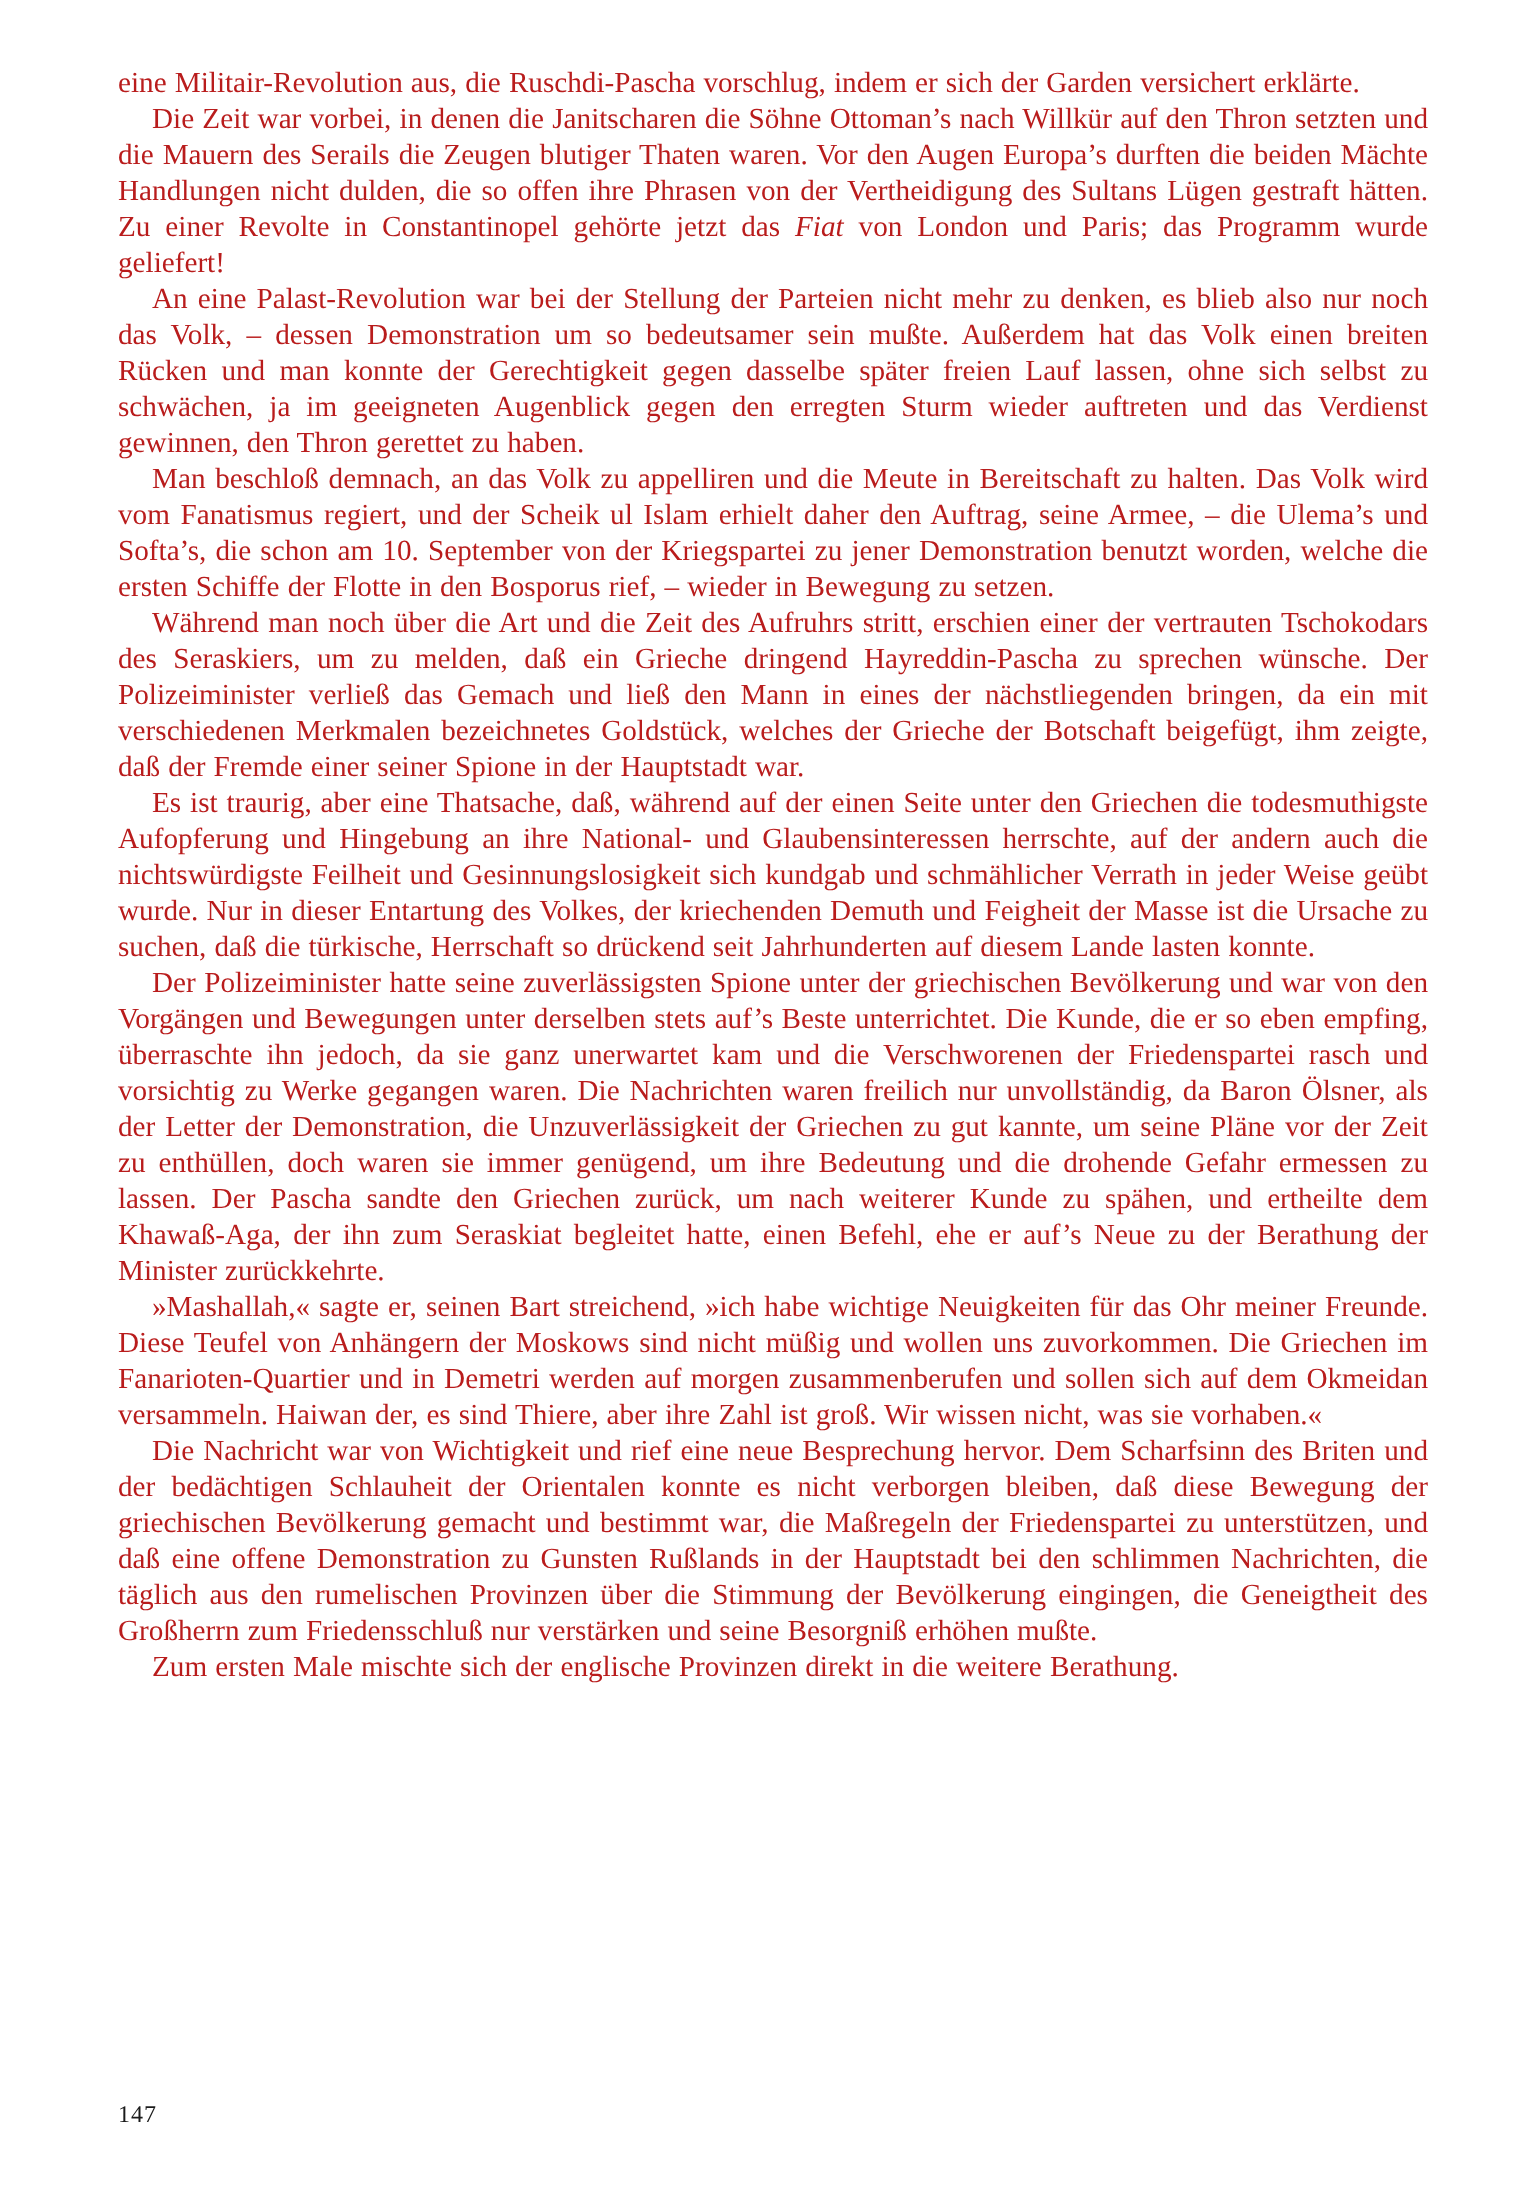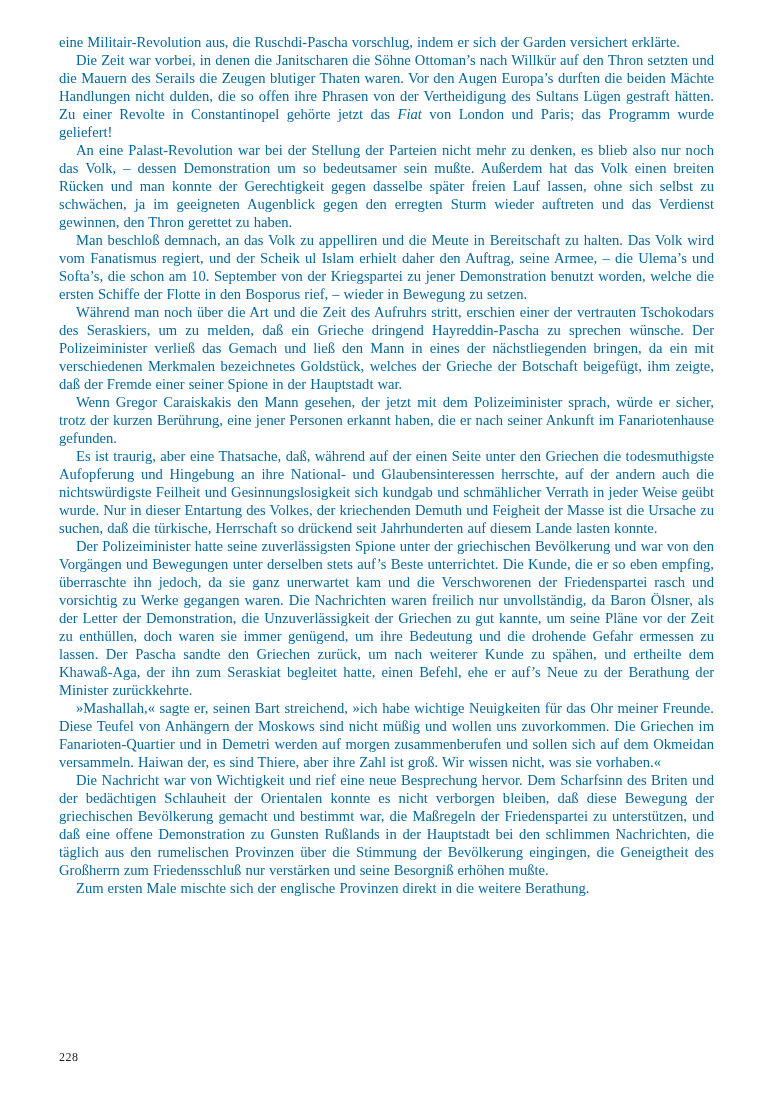--- a/index.html
+++ b/index.html
@@ -13,21 +13,21 @@
     height: 1100px;
     background: #ffffff;
     overflow: hidden;
     font-family: "Liberation Serif", serif;
   }
   .text-block {
     position: absolute;
     left: 59px;
     top: 33px;
     width: 655px;
-    color: #0369a1;
+    color: #b91c1c;
     font-size: 14.6px;
     line-height: 18px;
     text-align: justify;
     word-spacing: 0.4px;
   }
   .para {
     margin: 0;
     padding: 0;
   }
   .para.indent {
@@ -49,21 +49,20 @@
 </head>
 <body>
 
 <div class="book-page">
   <div class="text-block" id="text-block">
       <p class="para"><span>eine Militair-Revolution aus, die Ruschdi-Pascha vorschlug, indem er sich der Garden versichert erklärte.</span></p>
       <p class="para indent"><span>Die Zeit war vorbei, in denen die Janitscharen die Söhne Ottoman’s nach Willkür auf den Thron setzten und die Mauern des Serails die Zeugen blutiger Thaten waren. Vor den Augen Europa’s durften die beiden Mächte Handlungen nicht dulden, die so offen ihre Phrasen von der Vertheidigung des Sultans Lügen gestraft hätten. Zu einer Revolte in Constantinopel gehörte jetzt das </span><em>Fiat</em><span> von London und Paris; das Programm wurde geliefert!</span></p>
       <p class="para indent"><span>An eine Palast-Revolution war bei der Stellung der Parteien nicht mehr zu denken, es blieb also nur noch das Volk, – dessen Demonstration um so bedeutsamer sein mußte. Außerdem hat das Volk einen breiten Rücken und man konnte der Gerechtigkeit gegen dasselbe später freien Lauf lassen, ohne sich selbst zu schwächen, ja im geeigneten Augenblick gegen den erregten Sturm wieder auftreten und das Verdienst gewinnen, den Thron gerettet zu haben.</span></p>
       <p class="para indent"><span>Man beschloß demnach, an das Volk zu appelliren und die Meute in Bereitschaft zu halten. Das Volk wird vom Fanatismus regiert, und der Scheik ul Islam erhielt daher den Auftrag, seine Armee, – die Ulema’s und Softa’s, die schon am 10. September von der Kriegspartei zu jener Demonstration benutzt worden, welche die ersten Schiffe der Flotte in den Bosporus rief, – wieder in Bewegung zu setzen.</span></p>
       <p class="para indent"><span>Während man noch über die Art und die Zeit des Aufruhrs stritt, erschien einer der vertrauten Tschokodars des Seraskiers, um zu melden, daß ein Grieche dringend Hayreddin-Pascha zu sprechen wünsche. Der Polizeiminister verließ das Gemach und ließ den Mann in eines der nächstliegenden bringen, da ein mit verschiedenen Merkmalen bezeichnetes Goldstück, welches der Grieche der Botschaft beigefügt, ihm zeigte, daß der Fremde einer seiner Spione in der Hauptstadt war.</span></p>
-      <p class="para indent"><span>Wenn Gregor Caraiskakis den Mann gesehen, der jetzt mit dem Polizeiminister sprach, würde er sicher, trotz der kurzen Berührung, eine jener Personen erkannt haben, die er nach seiner Ankunft im Fanariotenhause gefunden.</span></p>
       <p class="para indent"><span>Es ist traurig, aber eine Thatsache, daß, während auf der einen Seite unter den Griechen die todesmuthigste Aufopferung und Hingebung an ihre National- und Glaubensinteressen herrschte, auf der andern auch die nichtswürdigste Feilheit und Gesinnungslosigkeit sich kundgab und schmählicher Verrath in jeder Weise geübt wurde. Nur in dieser Entartung des Volkes, der kriechenden Demuth und Feigheit der Masse ist die Ursache zu suchen, daß die türkische, Herrschaft so drückend seit Jahrhunderten auf diesem Lande lasten konnte.</span></p>
       <p class="para indent"><span>Der Polizeiminister hatte seine zuverlässigsten Spione unter der griechischen Bevölkerung und war von den Vorgängen und Bewegungen unter derselben stets auf’s Beste unterrichtet. Die Kunde, die er so eben empfing, überraschte ihn jedoch, da sie ganz unerwartet kam und die Verschworenen der Friedenspartei rasch und vorsichtig zu Werke gegangen waren. Die Nachrichten waren freilich nur unvollständig, da Baron Ölsner, als der Letter der Demonstration, die Unzuverlässigkeit der Griechen zu gut kannte, um seine Pläne vor der Zeit zu enthüllen, doch waren sie immer genügend, um ihre Bedeutung und die drohende Gefahr ermessen zu lassen. Der Pascha sandte den Griechen zurück, um nach weiterer Kunde zu spähen, und ertheilte dem Khawaß-Aga, der ihn zum Seraskiat begleitet hatte, einen Befehl, ehe er auf’s Neue zu der Berathung der Minister zurückkehrte.</span></p>
       <p class="para indent"><span>»Mashallah,« sagte er, seinen Bart streichend, »ich habe wichtige Neuigkeiten für das Ohr meiner Freunde. Diese Teufel von Anhängern der Moskows sind nicht müßig und wollen uns zuvorkommen. Die Griechen im Fanarioten-Quartier und in Demetri werden auf morgen zusammenberufen und sollen sich auf dem Okmeidan versammeln. Haiwan der, es sind Thiere, aber ihre Zahl ist groß. Wir wissen nicht, was sie vorhaben.«</span></p>
       <p class="para indent"><span>Die Nachricht war von Wichtigkeit und rief eine neue Besprechung hervor. Dem Scharfsinn des Briten und der bedächtigen Schlauheit der Orientalen konnte es nicht verborgen bleiben, daß diese Bewegung der griechischen Bevölkerung gemacht und bestimmt war, die Maßregeln der Friedenspartei zu unterstützen, und daß eine offene Demonstration zu Gunsten Rußlands in der Hauptstadt bei den schlimmen Nachrichten, die täglich aus den rumelischen Provinzen über die Stimmung der Bevölkerung eingingen, die Geneigtheit des Großherrn zum Friedensschluß nur verstärken und seine Besorgniß erhöhen mußte.</span></p>
       <p class="para indent"><span>Zum ersten Male mischte sich der englische Provinzen direkt in die weitere Berathung.</span></p>
     </div>
-  <div class="page-number">228</div>
+  <div class="page-number">147</div>
 </div>
 
 </body></html>

